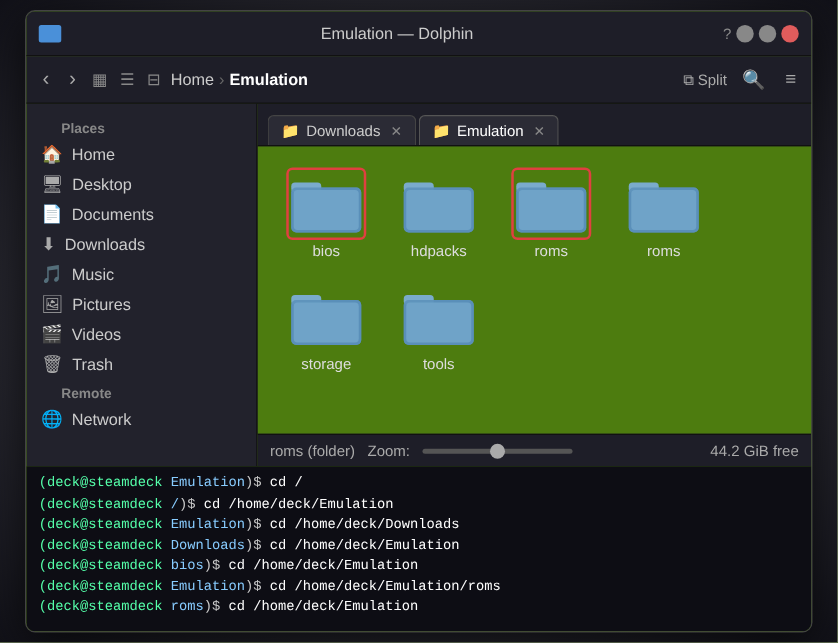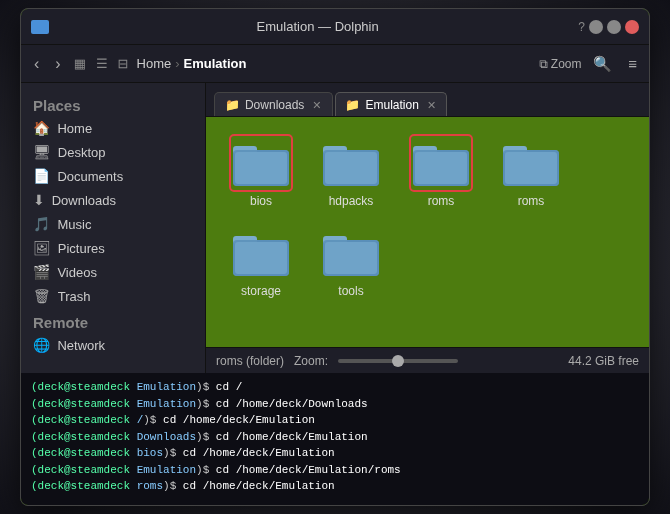--- a/index.html
+++ b/index.html
@@ -125,23 +125,23 @@
     
     .sidebar {
       width: 185px;
       background: #22222c;
       flex-shrink: 0;
       overflow-y: auto;
       padding: 8px 0;
       border-right: 1px solid #111;
     }
     .sidebar-section-label {
-      font-size: 15px;
+      font-size: 11px;
       color: #888;
-      padding: 6px 12px 2px;
+      padding: 6px 28px 2px;
       font-weight: 600;
       text-transform: none;
     }
     .sidebar-item {
       display: flex;
       align-items: center;
       gap: 7px;
       padding: 4px 12px;
       color: #ccc;
       font-size: 13px;
@@ -294,21 +294,21 @@
     <span style="font-size:13px;color:#888;margin:0 2px;">☰</span>
     <span style="font-size:13px;color:#888;margin:0 2px;">⊟</span>
     <div class="breadcrumb">
       <span class="breadcrumb-item">Home</span>
       <span class="breadcrumb-sep">›</span>
       <span class="breadcrumb-item bold">Emulation</span>
     </div>
     <div class="toolbar-right">
       <button class="split-btn">
         <span>⧉</span>
-        <span>Zoom</span>
+        <span>Split</span>
       </button>
       <button class="toolbar-icon-btn">🔍</button>
       <button class="toolbar-icon-btn">≡</button>
     </div>
   </div>
 
   <div class="main-area">
 
     <div class="sidebar">
       <div class="sidebar-section-label">Places</div>
@@ -449,22 +449,22 @@
         <span class="zoom-label">Zoom:</span>
         <input type="range" class="zoom-slider" min="0" max="100" value="50" style="">
         <span class="free-space">44.2 GiB free</span>
       </div>
 
     </div>
   </div>
 
   <div class="terminal">
     <div class="term-line"><span class="term-prompt-deck">(deck@steamdeck</span><span class="term-prompt-dir"> Emulation</span><span class="term-prompt-sym">)$</span><span class="term-cmd"> cd /</span></div>
+    <div class="term-line"><span class="term-prompt-deck">(deck@steamdeck</span><span class="term-prompt-dir"> /</span><span class="term-prompt-sym">)$</span><span class="term-cmd"> cd /home/deck/Emulation</span></div>
     <div class="term-line"><span class="term-prompt-deck">(deck@steamdeck</span><span class="term-prompt-dir"> Emulation</span><span class="term-prompt-sym">)$</span><span class="term-cmd"> cd /home/deck/Downloads</span></div>
-    <div class="term-line"><span class="term-prompt-deck">(deck@steamdeck</span><span class="term-prompt-dir"> /</span><span class="term-prompt-sym">)$</span><span class="term-cmd"> cd /home/deck/Emulation</span></div>
     <div class="term-line"><span class="term-prompt-deck">(deck@steamdeck</span><span class="term-prompt-dir"> Downloads</span><span class="term-prompt-sym">)$</span><span class="term-cmd"> cd /home/deck/Emulation</span></div>
     <div class="term-line"><span class="term-prompt-deck">(deck@steamdeck</span><span class="term-prompt-dir"> bios</span><span class="term-prompt-sym">)$</span><span class="term-cmd"> cd /home/deck/Emulation</span></div>
     <div class="term-line"><span class="term-prompt-deck">(deck@steamdeck</span><span class="term-prompt-dir"> Emulation</span><span class="term-prompt-sym">)$</span><span class="term-cmd"> cd /home/deck/Emulation/roms</span></div>
     <div class="term-line"><span class="term-prompt-deck">(deck@steamdeck</span><span class="term-prompt-dir"> roms</span><span class="term-prompt-sym">)$</span><span class="term-cmd"> cd /home/deck/Emulation</span></div>
 
   </div>
 
 </div>
 
 </body></html>

